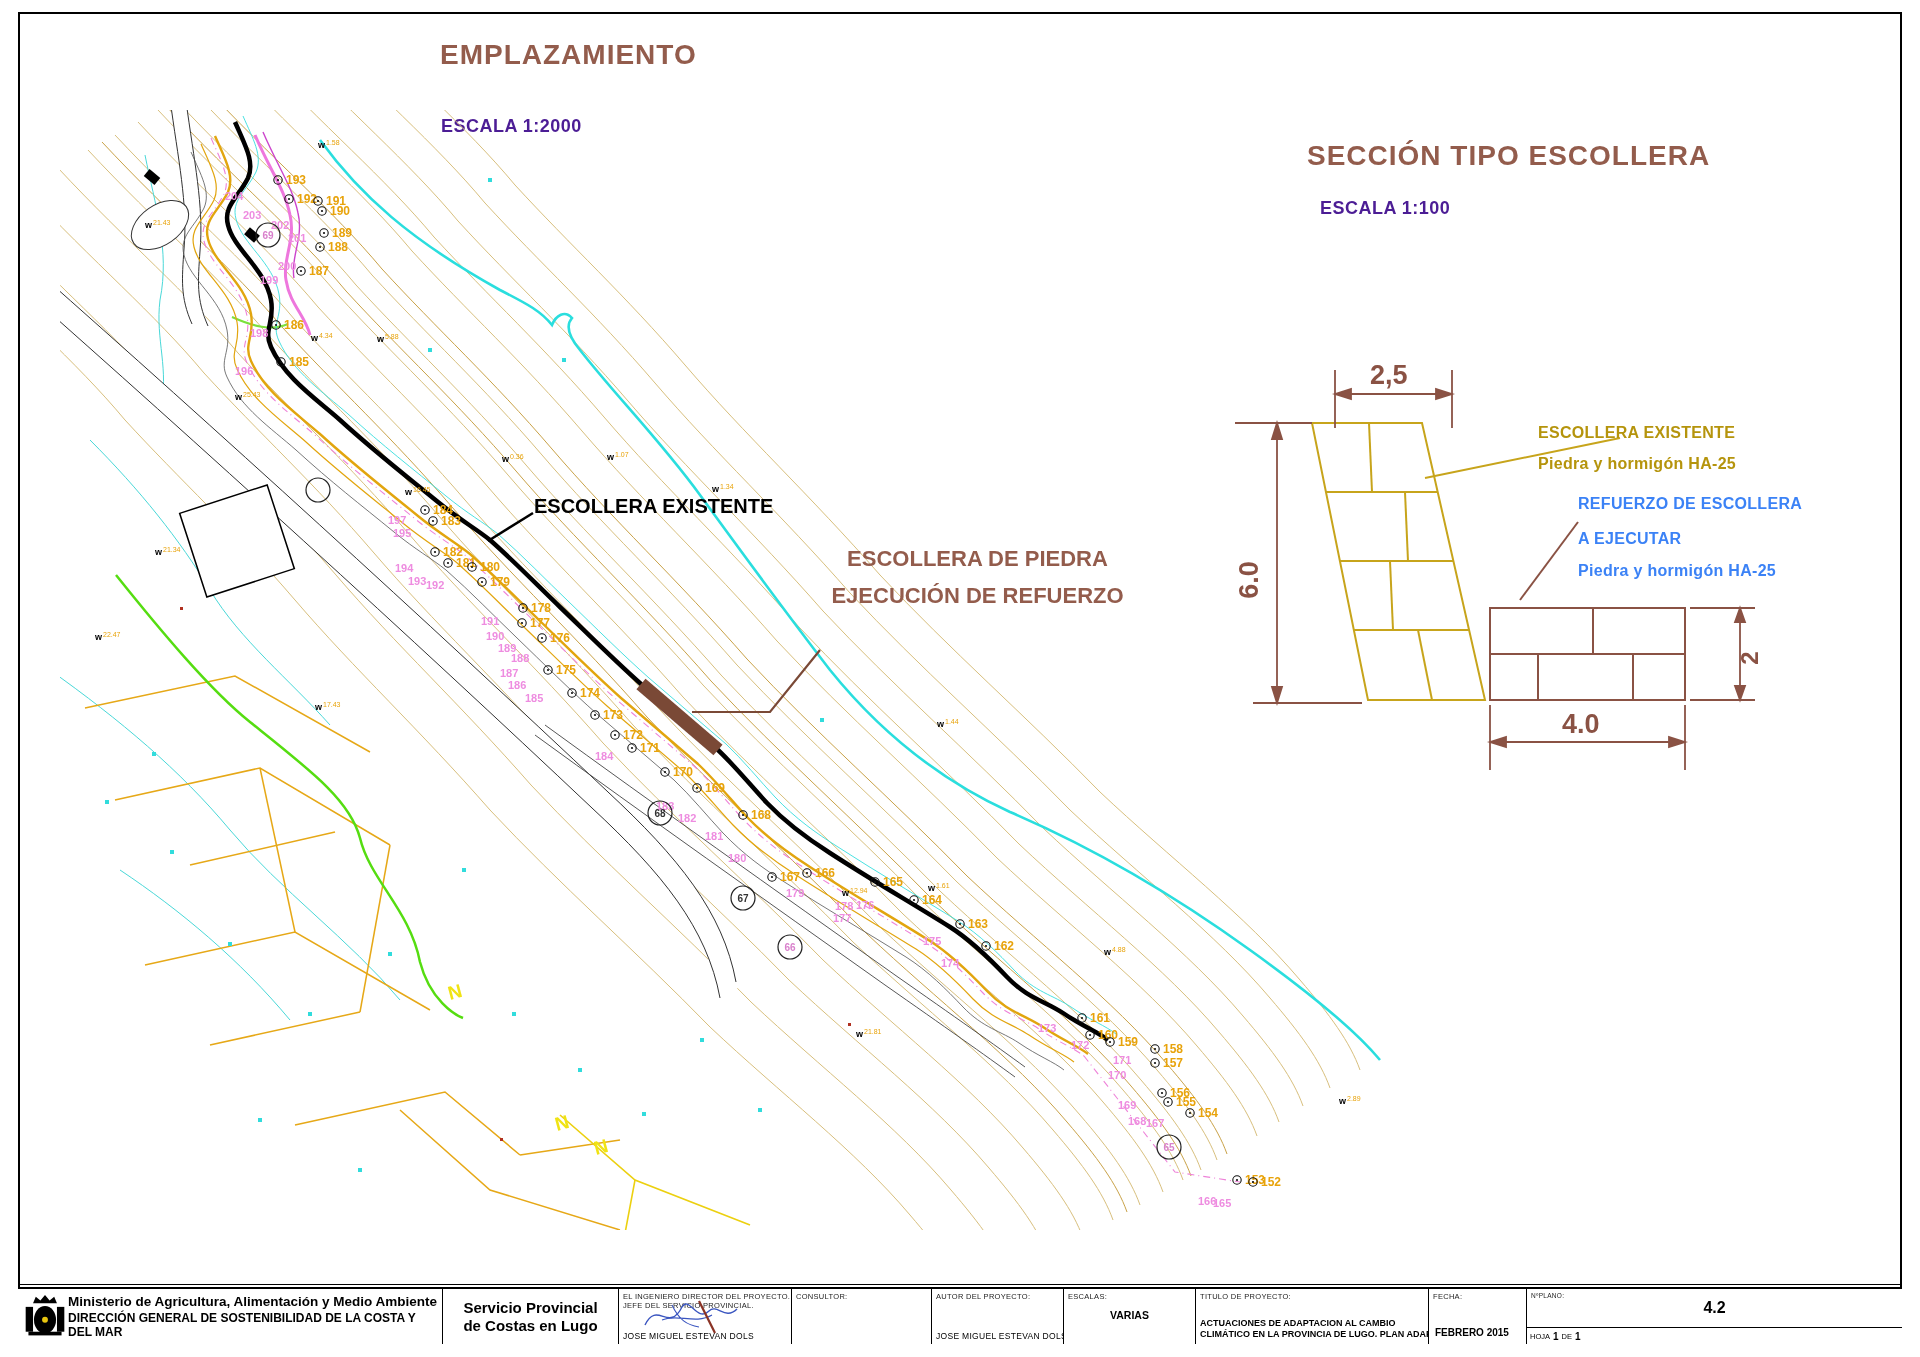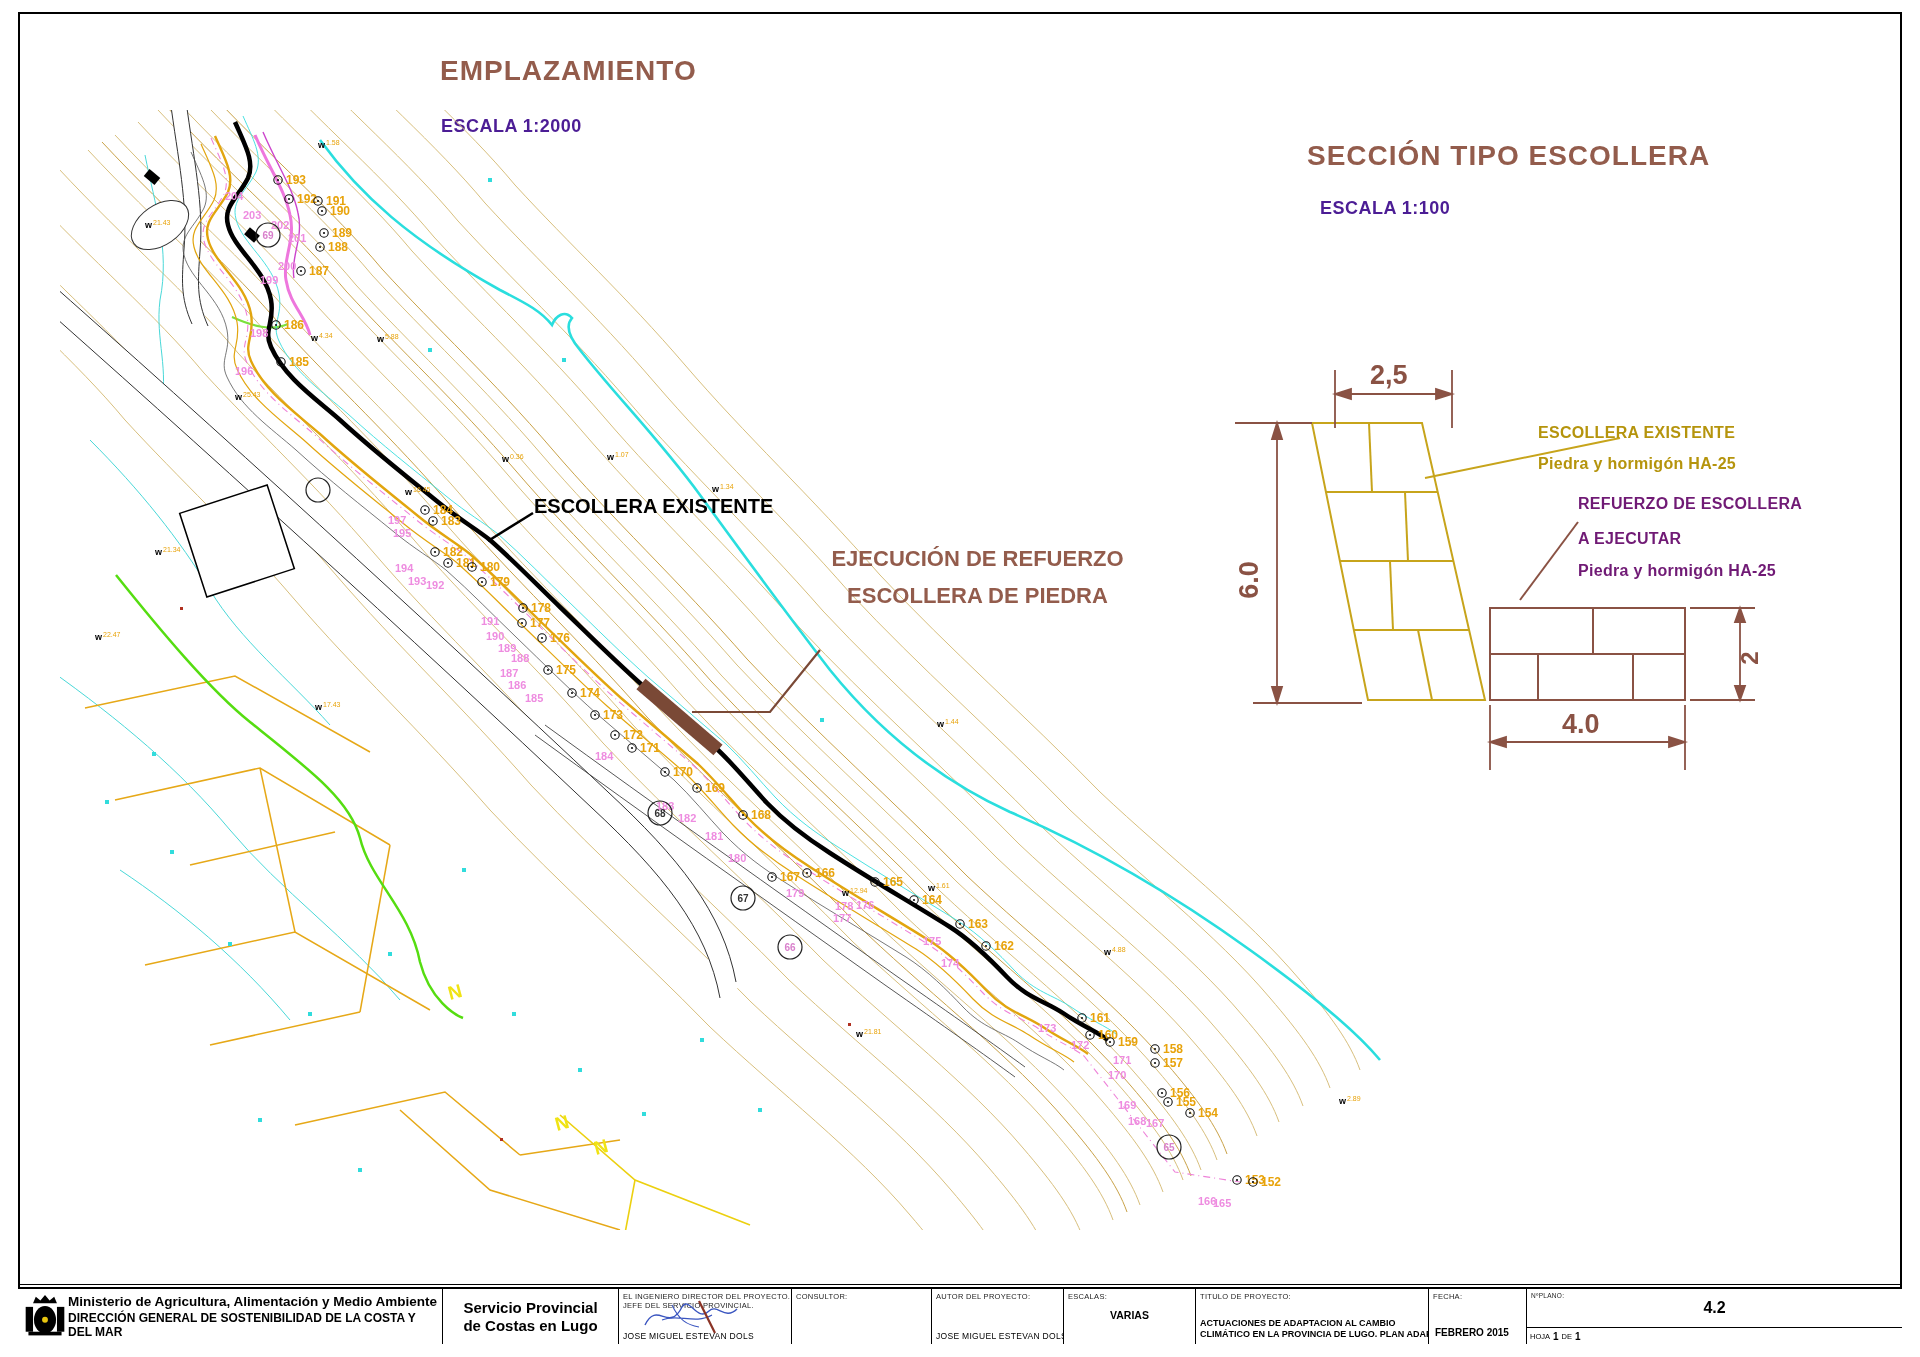--- a/index.html
+++ b/index.html
@@ -1,20 +1,20 @@
 <!DOCTYPE html>
 <html><head>
 <meta charset="utf-8">
 <style>
   html,body{margin:0;padding:0;background:#e8e8e8;}
   .sheet{position:relative;width:1920px;height:1357px;background:#fff;margin:0 auto;
          font-family:"Liberation Sans",sans-serif;overflow:hidden;}
   .frame{position:absolute;left:18px;top:12px;right:18px;bottom:13px;border:2px solid #000;}
   .abs{position:absolute;}
-  .brown{color:#701a75;}
+  .brown{color:#3b82f6;}
   .olive{color:#b5940c;}
   h1.title{font-size:28px;font-weight:bold;letter-spacing:1px;margin:0;color:#935c4c;}
   .scale{font-size:18px;font-weight:bold;color:#4c1d95;letter-spacing:.5px;}
   .map-callout{font-size:22px;font-weight:bold;color:#935c4c;text-align:center;line-height:37px;}
   .map-callout .sub{font-size:21px;}
   .black-label{font-size:20px;font-weight:bold;color:#000;}
   .sec-label{font-size:16px;font-weight:bold;letter-spacing:.3px;}
   
   .tb-topline{position:absolute;left:18px;right:18px;bottom:72px;height:1px;background:#000;}
   .titleblock{position:absolute;left:18px;right:18px;bottom:13px;height:55px;border-top:2.5px solid #000;
@@ -37,21 +37,21 @@
   .np-hoja{position:absolute;bottom:0;left:0;right:0;height:16px;border-top:1px solid #000;
            font-size:7.5px;display:flex;align-items:center;padding-left:3px;gap:3px;}
   .np-hoja b{font-size:10px;}
 </style>
 </head>
 <body>
 
 <div class="sheet">
   <div class="frame"></div>
 
-  <h1 class="title abs" style="left:440px;top:55px;">EMPLAZAMIENTO</h1>
+  <h1 class="title abs" style="left:440px;top:39px;">EMPLAZAMIENTO</h1>
   <div class="scale abs" style="left:441px;top:116px;">ESCALA 1:2000</div>
   <h1 class="title abs" style="left:1307px;top:140px;">SECCIÓN TIPO ESCOLLERA</h1>
   <div class="scale abs" style="left:1320px;top:198px;">ESCALA 1:100</div>
 
   <svg id="map-svg" viewBox="0 0 1360 1120" style="position:absolute;left:60px;top:110px;width:1360px;height:1120px;">
     <defs>
       <path id="ct" d="M150,-30 C220,45 280,95 330,155 C385,215 440,265 500,335 C560,405 625,465 695,545 C765,620 840,685 915,762 C985,828 1060,885 1115,950 C1145,985 1165,1012 1175,1040" fill="none"></path>
       <path id="esc" d="M175,12 C185,35 195,52 188,68 C178,88 163,96 168,115 C174,140 205,158 211,190 C215,212 203,220 211,237 C225,268 255,288 280,310 C315,342 345,365 378,392 C400,410 415,418 430,430 C455,452 478,476 500,497 C527,523 555,551 581,574 L658,640 C675,656 692,677 707,693 C728,715 748,729 770,743 C810,769 850,792 890,817 C912,831 930,849 947,867 C967,888 985,891 1003,903 C1022,916 1038,922 1048,930" fill="none"></path>
     </defs>
 
@@ -519,22 +519,22 @@
         <rect x="368" y="238" width="4" height="4" fill="#31dcdc"></rect>
         <rect x="760" y="608" width="4" height="4" fill="#31dcdc"></rect>
         <rect x="120" y="497" width="3" height="3" fill="#b03020"></rect>
         <rect x="788" y="913" width="3" height="3" fill="#b03020"></rect>
         <rect x="440" y="1028" width="3" height="3" fill="#b03020"></rect>
       </g>
   </svg>
 
   <div class="black-label abs" style="left:534px;top:495px;">ESCOLLERA EXISTENTE</div>
   <div class="map-callout abs" style="left:785px;top:540px;width:385px;">
+    <div>ESCOLLERA DE PIEDRA</div>
     <div>EJECUCIÓN DE REFUERZO</div>
-    <div>ESCOLLERA DE PIEDRA</div>
   </div>
 
   <svg viewBox="0 0 620 440" style="position:absolute;left:1200px;top:330px;width:620px;height:440px;">
 
     <g stroke="#c7a41b" stroke-width="2" fill="none">
       <path d="M112,93 L222,93 L285,370 L168,370 Z"></path>
       <line x1="126" y1="162" x2="238" y2="162"></line>
       <line x1="140" y1="231" x2="253" y2="231"></line>
       <line x1="154" y1="300" x2="269" y2="300"></line>
       <line x1="169" y1="93" x2="172" y2="162"></line>

